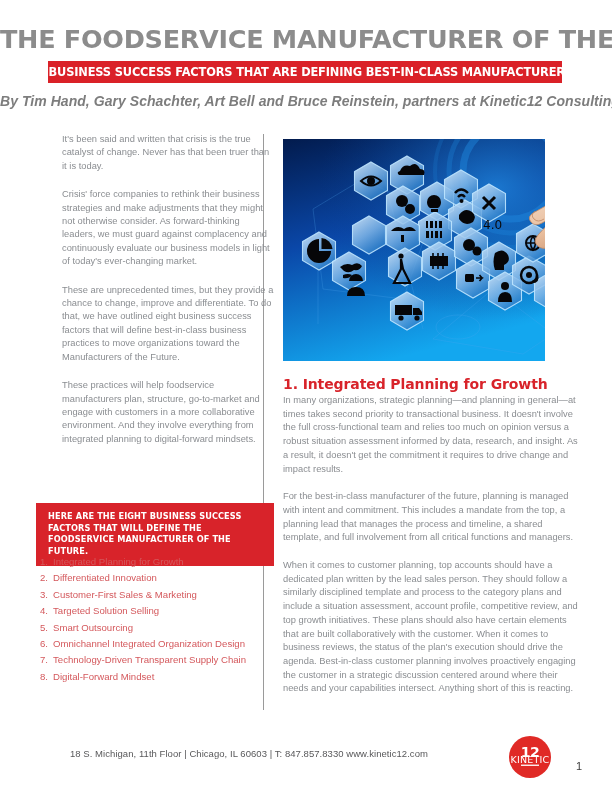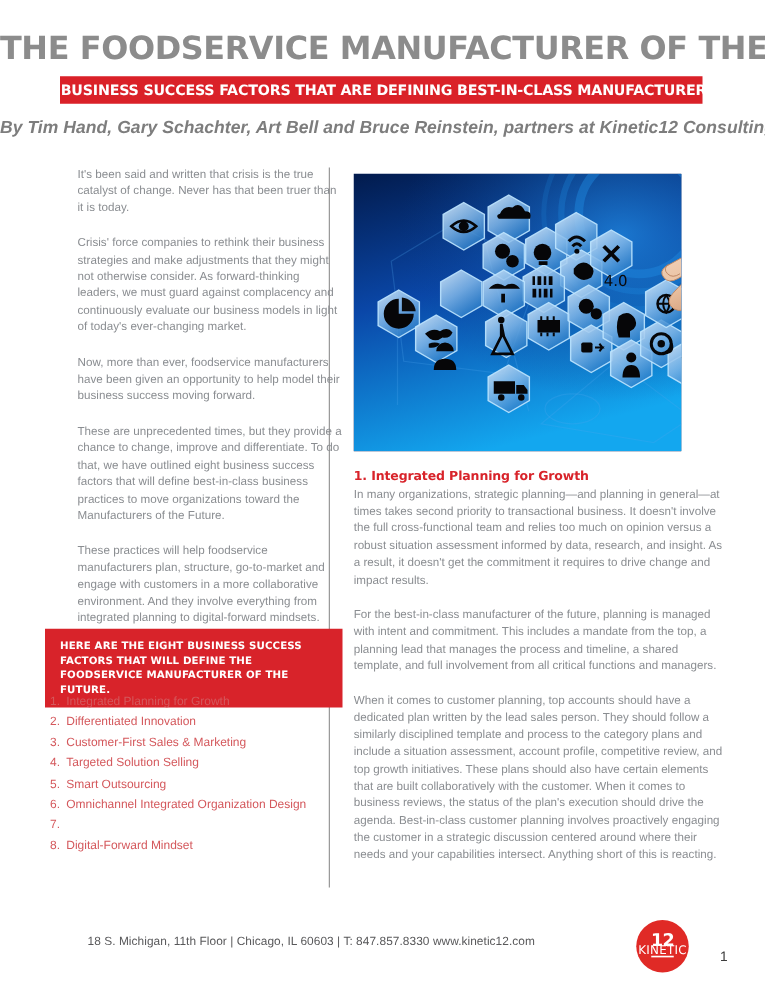--- a/index.html
+++ b/index.html
@@ -157,21 +157,21 @@
   .col-right {
     position: absolute;
     left: 283px;
     top: 376px;
     width: 297px;
   }
   .section-heading {
     margin: 0 0 2px 0;
     font-family: "DejaVu Sans", sans-serif;
     font-weight: bold;
-    font-size: 10px;
+    font-size: 14px;
     color: #d8232a;
     letter-spacing: -0.1px;
   }
   .col-right p {
     margin: 0 0 14px 0;
     font-family: "Liberation Sans", sans-serif;
     font-size: 9.3px;
     line-height: 13.7px;
     color: #8a8d91;
     letter-spacing: 0.01px;
@@ -217,21 +217,20 @@
     <span class="subtitle-text">8 BUSINESS SUCCESS FACTORS THAT ARE DEFINING BEST-IN-CLASS MANUFACTURERS</span>
   </div>
 
   <div class="byline">By Tim Hand, Gary Schachter, Art Bell and Bruce Reinstein, partners at Kinetic12 Consulting</div>
 
   <div class="col-divider"></div>
 
   <div class="col-left">
     <p>It's been said and written that crisis is the true catalyst of change. Never has that been truer than it is today.</p>
     <p>Crisis' force companies to rethink their business strategies and make adjustments that they might not otherwise consider.  As forward-thinking leaders, we must guard against complacency and continuously evaluate our business models in light of today's ever-changing market.</p>
-    <p>Now, more than ever, foodservice manufacturers have been given an opportunity to help model their business success moving forward.</p>
     <p>These are unprecedented times, but they provide a chance to change, improve and differentiate. To do that, we have outlined eight business success factors that will define best-in-class business practices to move organizations toward the Manufacturers of the Future.</p>
     <p>These practices will help foodservice manufacturers plan, structure, go-to-market and engage with customers in a more collaborative environment. And they involve everything from integrated planning to digital-forward mindsets.</p>
   </div>
 
   <div class="callout-box">
     <div class="callout-text">HERE ARE THE EIGHT BUSINESS SUCCESS FACTORS THAT WILL DEFINE THE FOODSERVICE MANUFACTURER OF THE FUTURE.</div>
   </div>
 
   <ul class="factor-list">
     <li>
@@ -253,20 +252,21 @@
     <li>
       <span class="num">5.</span>
       <span>Smart Outsourcing</span>
     </li>
     <li>
       <span class="num">6.</span>
       <span>Omnichannel Integrated Organization Design</span>
     </li>
     <li>
       <span class="num">7.</span>
+      <span>Technology-Driven Transparent Supply Chain</span>
     </li>
     <li>
       <span class="num">8.</span>
       <span>Digital-Forward Mindset</span>
     </li>
   </ul>
 
   <div class="hero-image">
     <svg width="297" height="222" viewBox="0 0 297 222" xmlns="http://www.w3.org/2000/svg">
       <defs>

